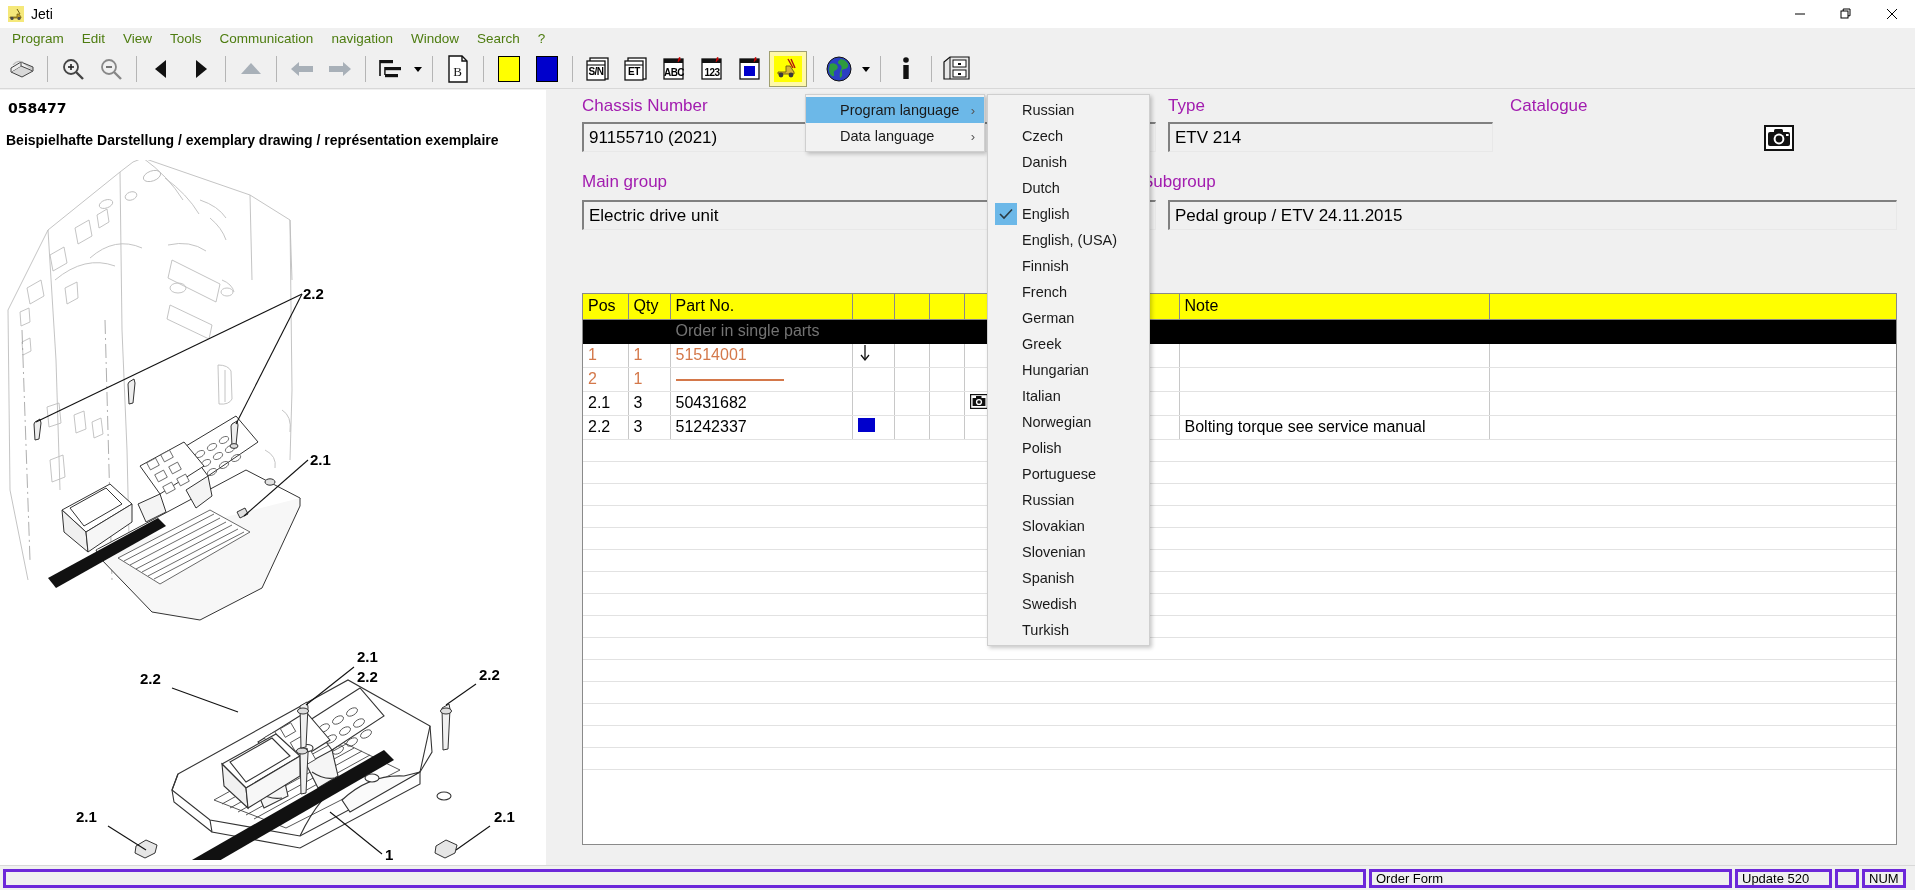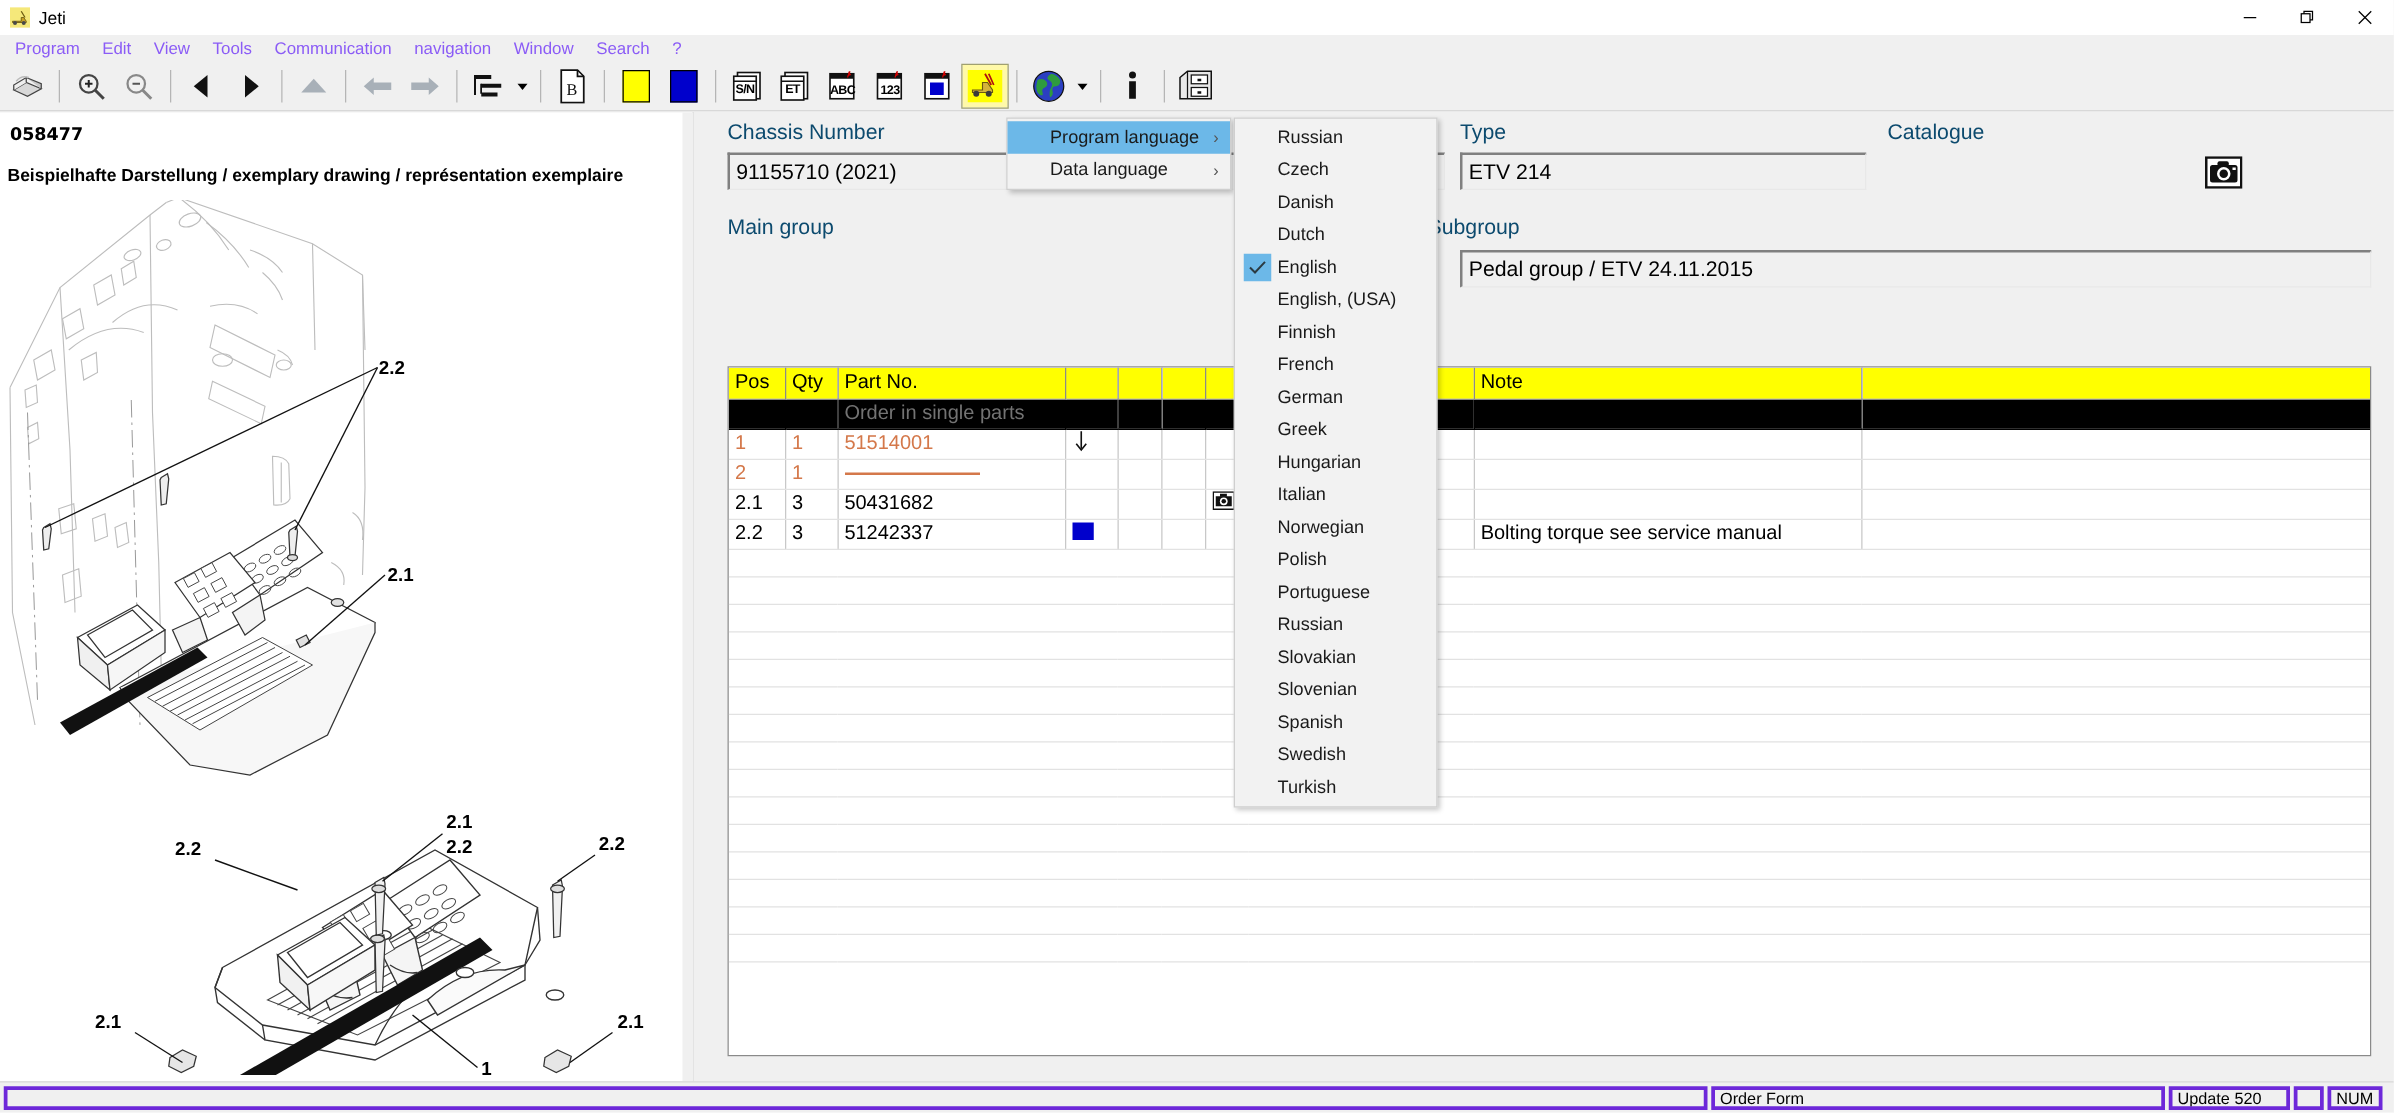--- a/index.html
+++ b/index.html
@@ -40,21 +40,21 @@
   .winbtn svg { display: block; }
 
   
   .menubar {
     position: absolute; left: 0; top: 28px; width: 1915px; height: 22px;
     background: #f0f0f0;
     display: flex; align-items: center;
     padding-left: 3px;
   }
   .menubar .mi {
-    font-size: 13.5px; color: #8b5cf6; padding: 2px 9px; line-height: 18px;
+    font-size: 13.5px; color: #4d7c0f; padding: 2px 9px; line-height: 18px;
     white-space: nowrap;
   }
 
   
   .toolbar {
     position: absolute; left: 0; top: 50px; width: 1915px; height: 39px;
     background: #f0f0f0;
     border-bottom: 1px solid #d8d8d8;
     display: flex; align-items: center;
   }
@@ -110,21 +110,21 @@
     position: absolute; left: 546px; top: 90px; width: 9px; height: 775px;
     background: #f0f0f0;
   }
 
   
   .right-panel {
     position: absolute; left: 556px; top: 90px; width: 1359px; height: 775px;
     background: #f0f0f0;
   }
   .fld-label {
-    position: absolute; font-size: 17px; color: #0c4a6e; white-space: nowrap;
+    position: absolute; font-size: 17px; color: #a21caf; white-space: nowrap;
   }
   .fld-box {
     position: absolute; background: #f0f0f0;
     border-top: 2px solid #808080; border-left: 2px solid #808080;
     border-right: 1px solid #e8e8e8; border-bottom: 1px solid #e8e8e8;
     font-size: 17px; color: #000;
     display: flex; align-items: center; padding-left: 5px;
     overflow: hidden; white-space: nowrap;
   }
   .camera-btn {
@@ -672,20 +672,21 @@
         <rect x="1" y="1" width="28" height="24" fill="#fff" stroke="#111" stroke-width="2"></rect>
         <rect x="4" y="7" width="22" height="14" rx="2" fill="#111"></rect>
         <rect x="10" y="4" width="9" height="4" rx="1.5" fill="#111"></rect>
         <circle cx="15" cy="14" r="5.4" fill="#fff"></circle>
         <circle cx="15" cy="14" r="3.4" fill="#111"></circle>
         <rect x="22" y="9" width="2.6" height="2" fill="#fff"></rect>
       </svg>
     </div>
 
     <div class="fld-label" style="left:26px; top:82px;">Main group</div>
+    <div class="fld-box" style="left:26px; top:110px; width:574px; height:30px;">Electric drive unit</div>
 
     <div class="fld-label" style="left:586px; top:82px;">Subgroup</div>
     <div class="fld-box" style="left:612px; top:110px; width:729px; height:30px;">Pedal group / ETV 24.11.2015</div>
 
     <div class="parts-table">
       <table class="pt">
         <colgroup>
           <col style="width:45px">
             <col style="width:42px">
             <col style="width:182px">

